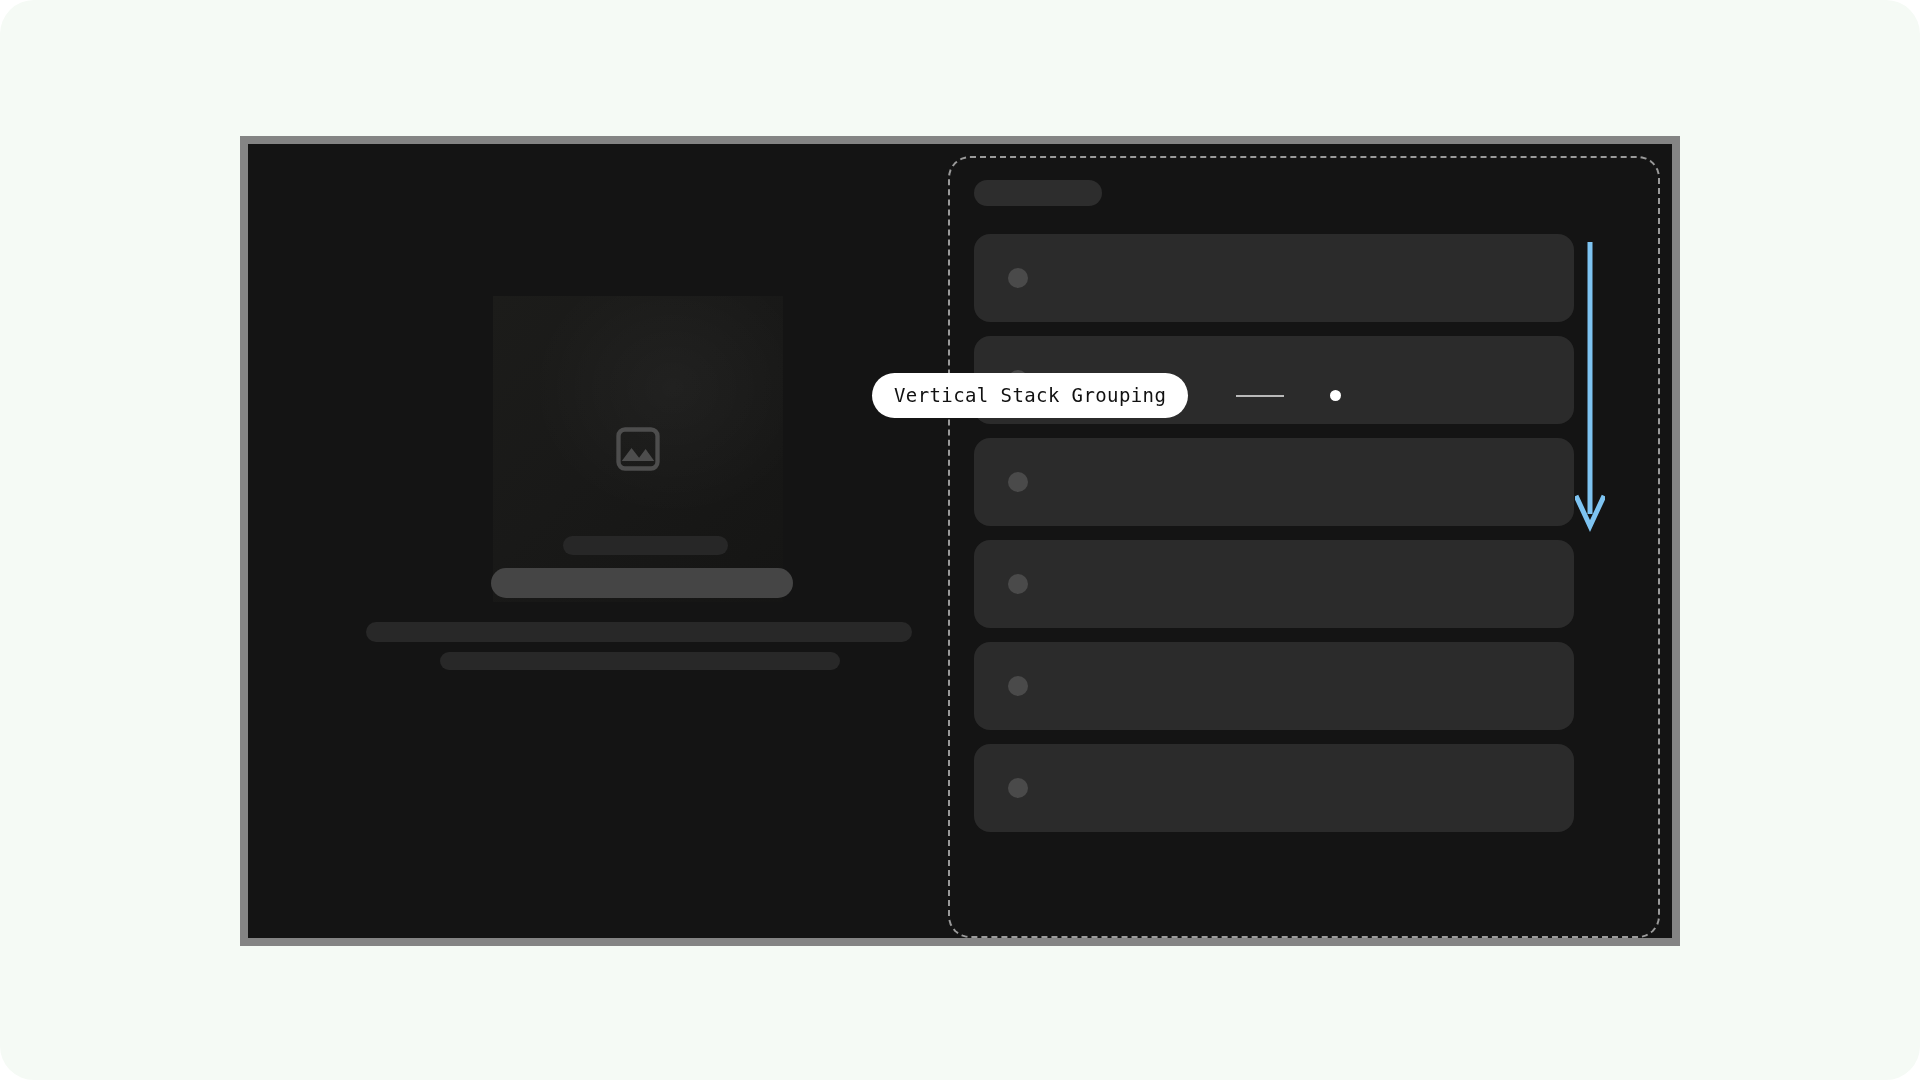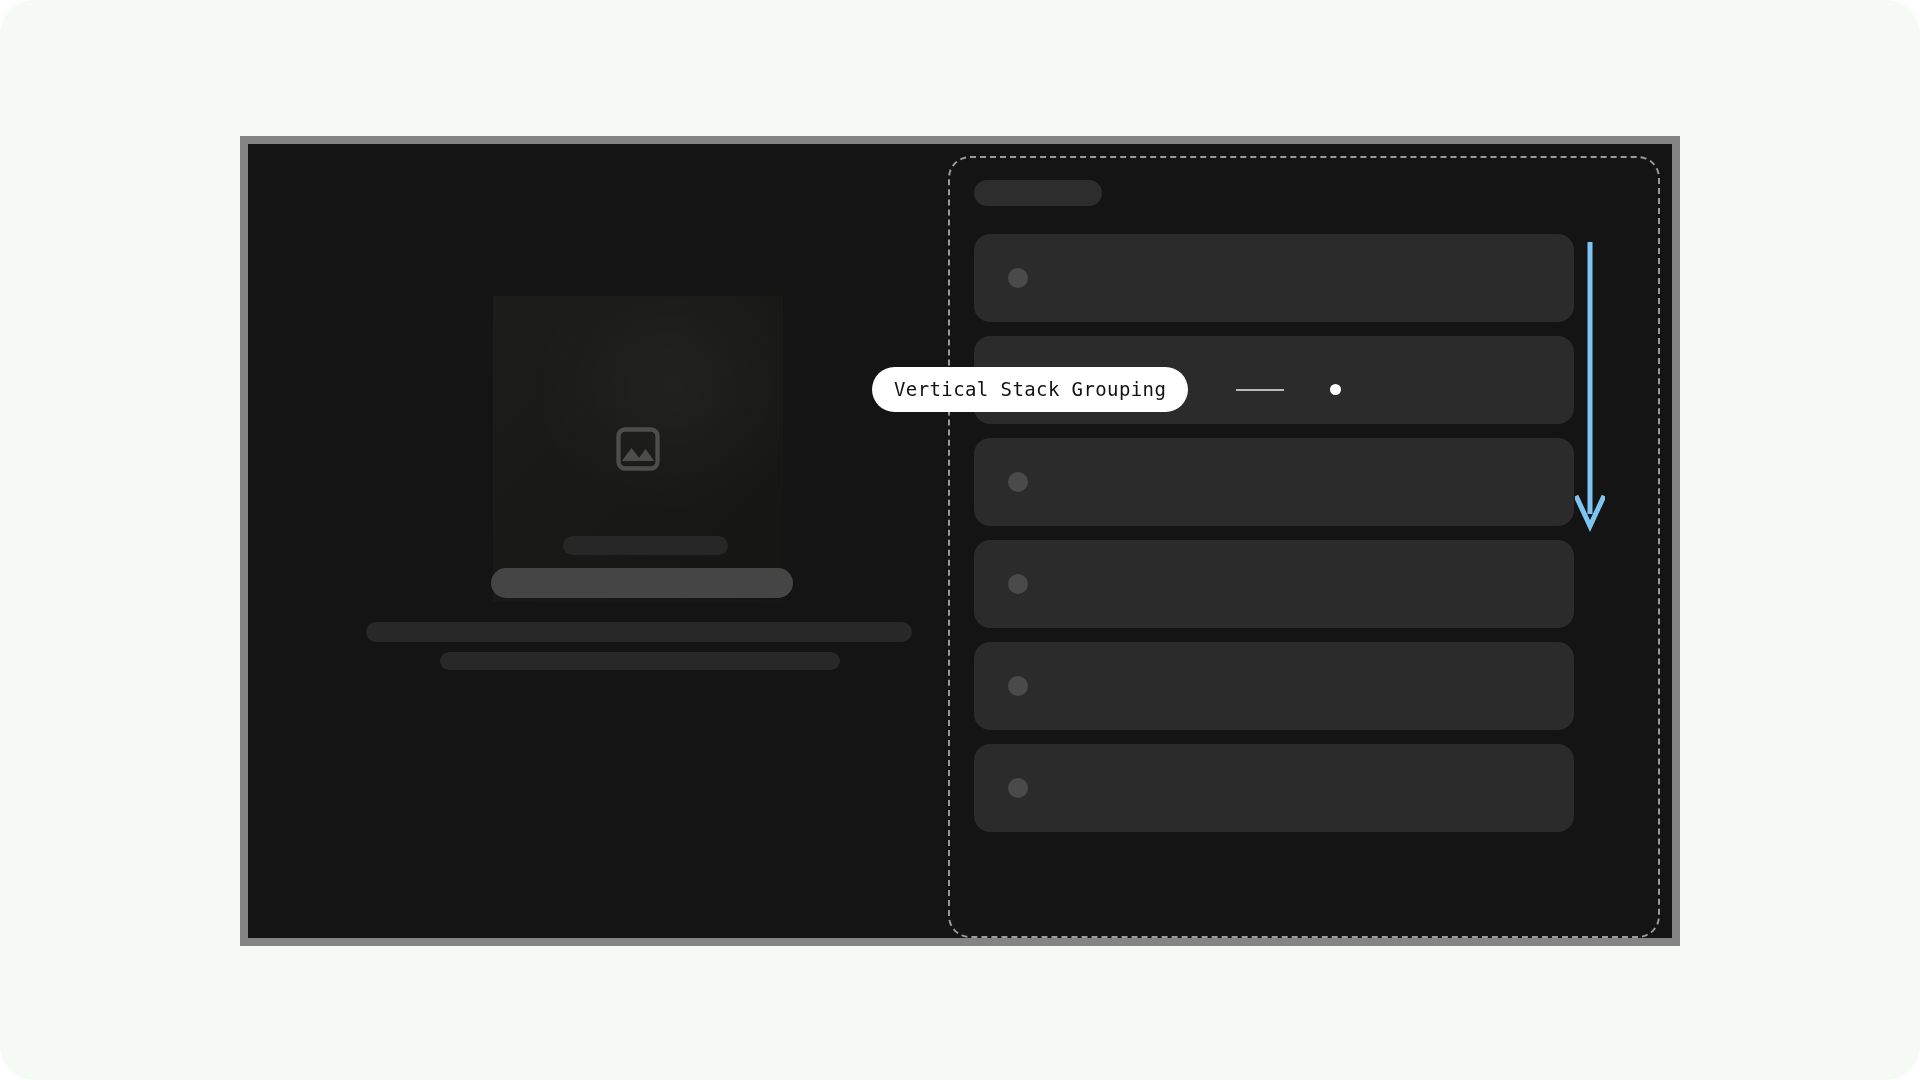--- a/index.html
+++ b/index.html
@@ -180,21 +180,21 @@
     width: 30px;
     height: 290px;
     color: #7ec4f2;
   }
   #flow-arrow svg { display: block; width: 100%; height: 100%; }
 
   
   #annotation-callout {
     position: absolute;
     left: 624px;
-    top: 223px;
+    top: 229px;
     display: flex;
     align-items: center;
     z-index: 20;
     gap: 48px;
   }
 
   #annotation-pill {
     background: #ffffff;
     color: #111111;
     font-family: "DejaVu Sans Mono", "Liberation Mono", monospace;

